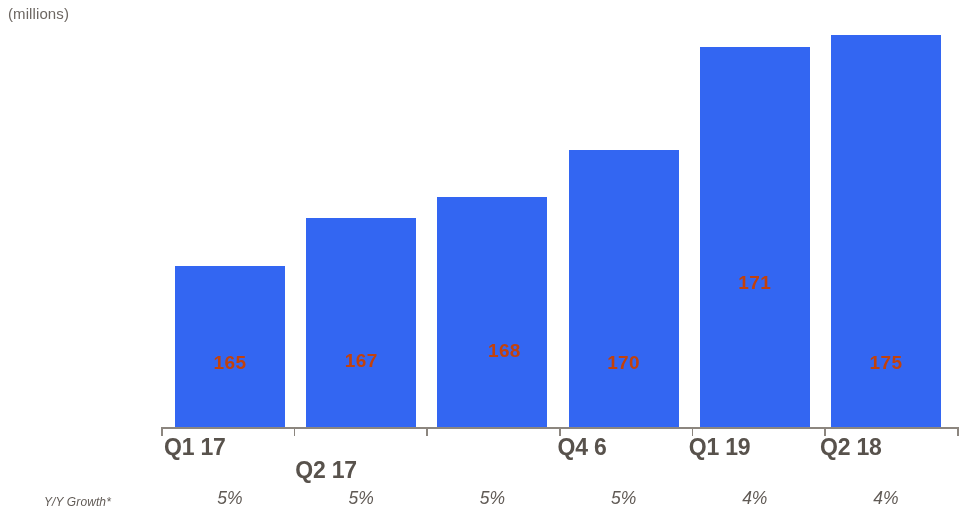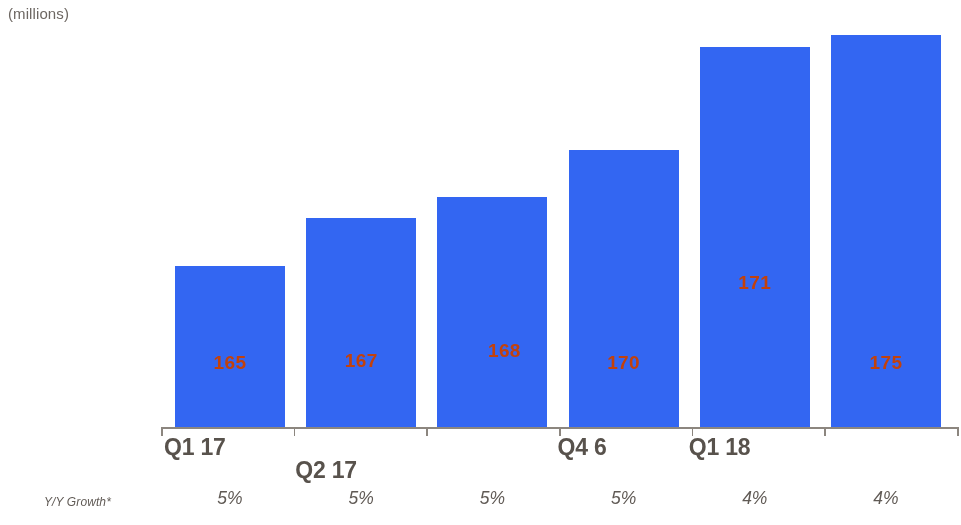--- a/index.html
+++ b/index.html
@@ -178,21 +178,22 @@
       <div class="axis-tick" style="left: 559px; background: rgb(140, 134, 127);"></div>
       <div class="axis-tick" style="left: 691.667px; background: rgb(140, 134, 127);"></div>
       <div class="axis-tick" style="left: 824.333px; background: rgb(140, 134, 127);"></div>
       <div class="axis-tick" style="left: 957px; background: rgb(140, 134, 127);"></div>
     </div>
 
   <div id="categories">
       <div class="cat-label" style="left: 164px; width: 132px;">Q1 17</div>
       <div class="cat-label" style="left: 295.2px; width: 132px; margin-top: 23px;">Q2 17</div>
       <div class="cat-label" style="left: 557.6px; width: 132px;">Q4 6</div>
-      <div class="cat-label" style="left: 688.8px; width: 132px;">Q1 18</div>
+      <div class="cat-label" style="left: 688.8px; width: 132px;">Q1 19</div>
+      <div class="cat-label" style="left: 820px; width: 132px;">Q2 18</div>
     </div>
 
   <div id="growth-row">
     <div class="growth-title">Y/Y Growth*</div>
   <div class="growth-value" style="left: 164px; width: 132px;">5%</div>
       <div class="growth-value" style="left: 295.2px; width: 132px;">5%</div>
       <div class="growth-value" style="left: 426.4px; width: 132px;">5%</div>
       <div class="growth-value" style="left: 557.6px; width: 132px;">5%</div>
       <div class="growth-value" style="left: 688.8px; width: 132px;">4%</div>
       <div class="growth-value" style="left: 820px; width: 132px;">4%</div>

